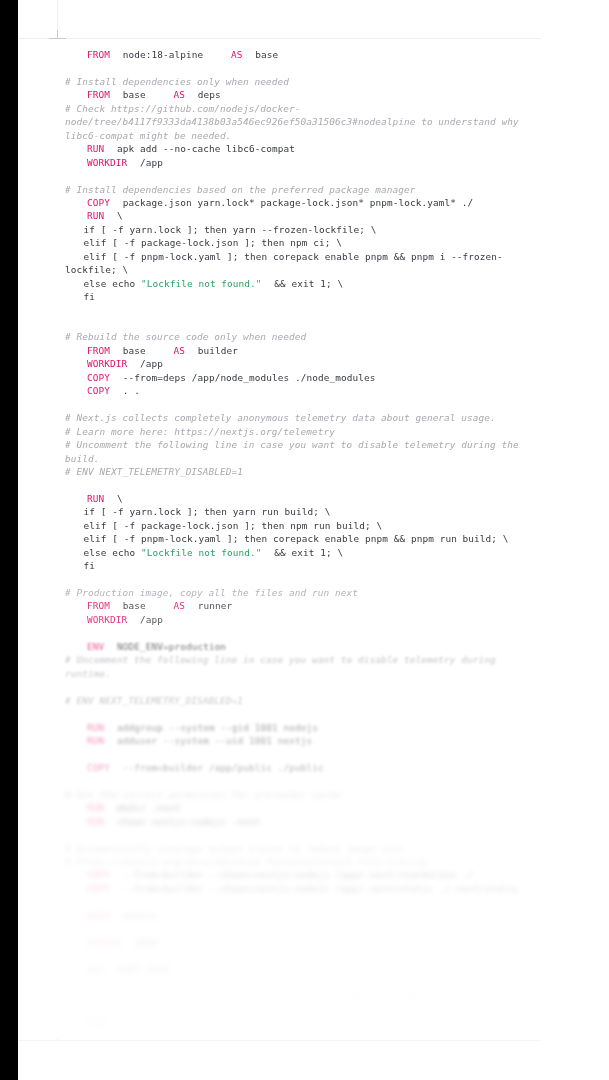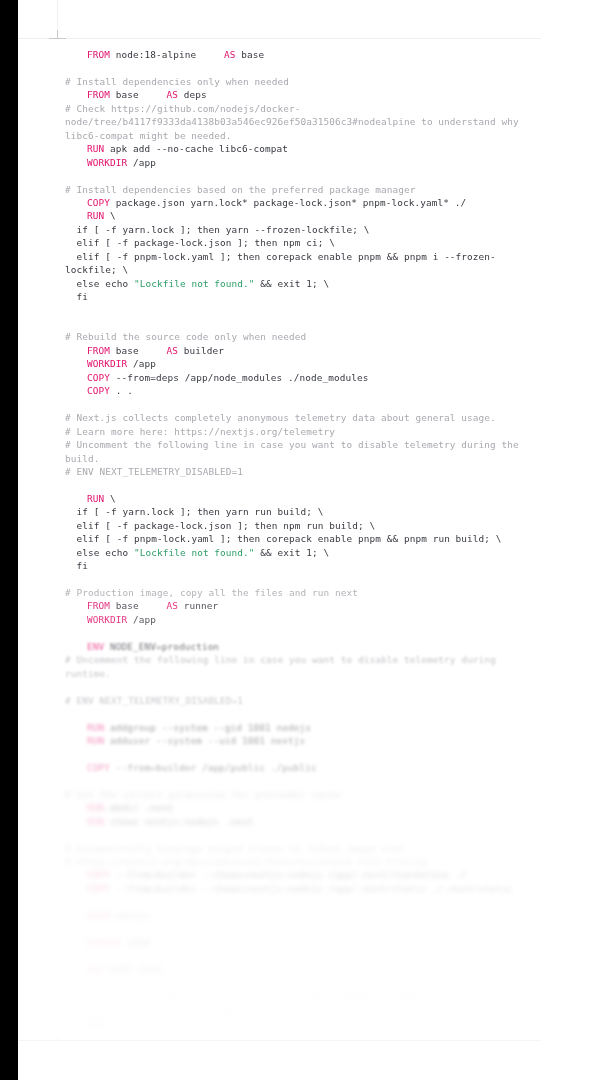--- a/index.html
+++ b/index.html
@@ -90,22 +90,22 @@
     color: #383a42;
   }
 
   .code-line {
     min-height: 13.45px;
   }
   .code-line.blank { height: 13.45px; }
 
   
   .tok-kw      { color: #e3116c; margin-left: 22px; }
-  .tok-plain   { color: #383a42; }
-  .tok-comment { color: #a9a9b0; }
+  .tok-plain   { color: #383a42; margin-left: 7px; }
+  .tok-comment { color: #a9a9b0; font-style: italic; }
   .tok-str     { color: #2f9e68; }
 
   
   .fade-layer {
     position: absolute;
     left: 0;
     width: 100%;
     pointer-events: none;
     z-index: 10;
   }

